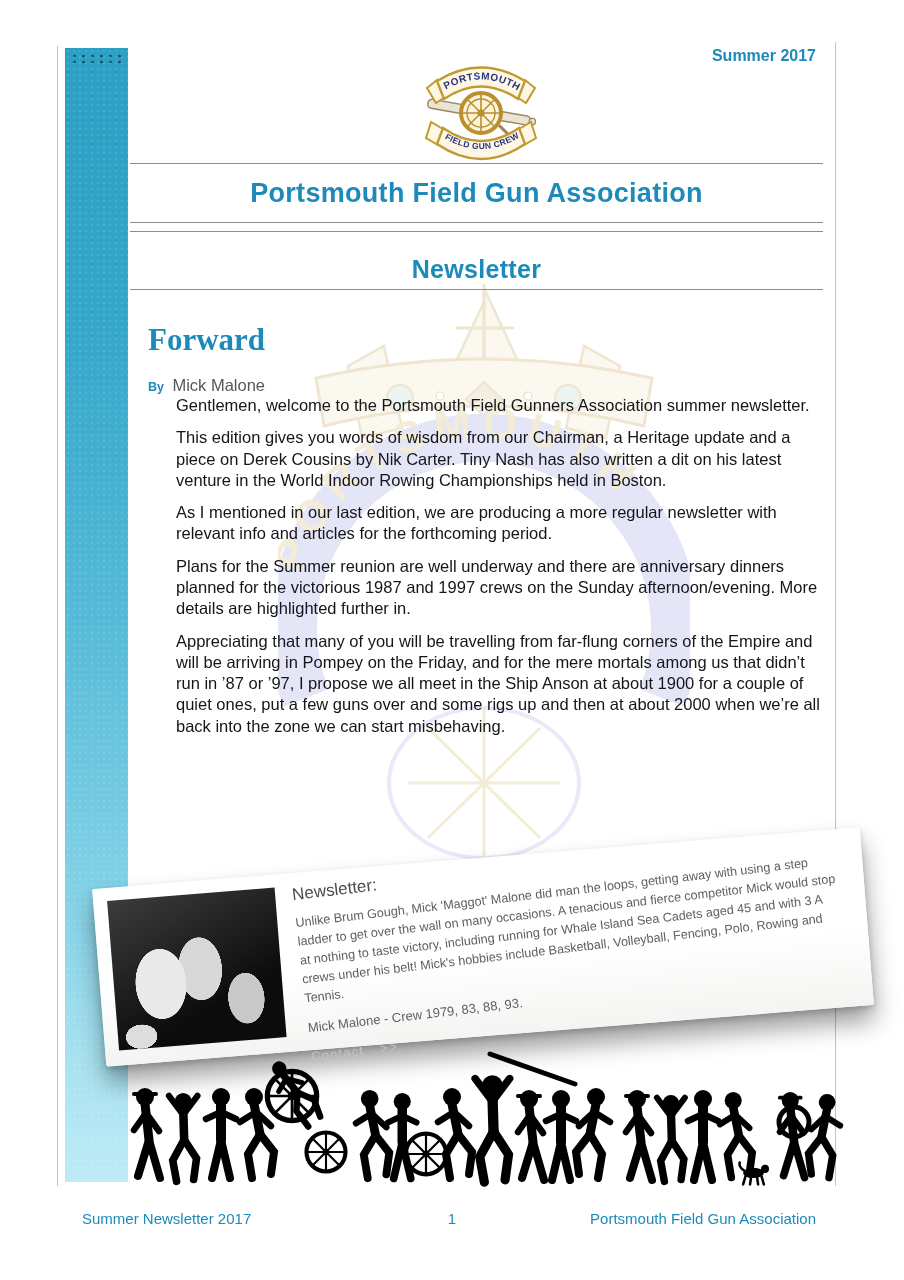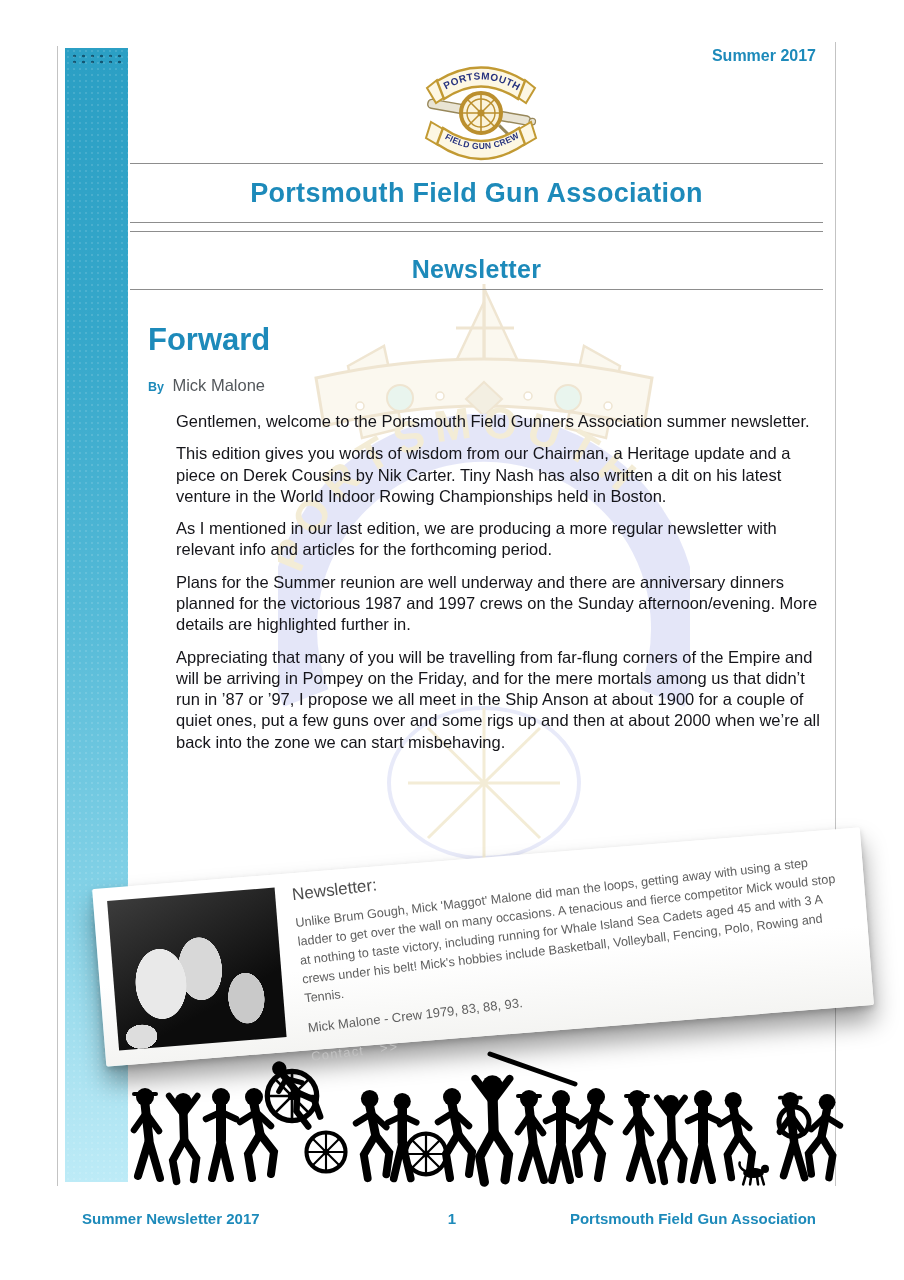--- a/index.html
+++ b/index.html
@@ -33,23 +33,23 @@
   .page-title{ position:absolute; left:130px; top:178px; width:693px; text-align:center;
     font-size:27px; font-weight:bold; color:var(--accent); letter-spacing:.3px; z-index:2; }
   .page-subtitle{ position:absolute; left:130px; top:255px; width:693px; text-align:center;
     font-size:25px; font-weight:bold; color:var(--accent); letter-spacing:.3px; z-index:2; }
 
   
   .watermark{ position:absolute; left:278px; top:278px; width:412px; height:760px; opacity:.45; z-index:0; pointer-events:none; }
 
   
   .article{ position:absolute; left:148px; top:322px; width:676px; z-index:2; }
-  .article h1{ font-family:Liberation Sans, sans-serif; font-weight:bold;
+  .article h1{ font-family:Liberation Serif, serif; font-weight:bold;
     font-size:31px; color:var(--accent); margin-bottom:18px; }
-  .byline{ margin-bottom:16px; }
+  .byline{ }
   .byline .by{ font-size:12.5px; color:var(--accent); font-weight:bold; }
   .byline .author{ font-size:16.5px; color:#54585c; margin-left:4px; }
   .article p{ font-size:16.5px; line-height:1.29; color:var(--body); margin-bottom:11px;margin-left:28px; }
 
   
   .clipping{ position:absolute; left:98px; top:858px; width:770px; height:178px; z-index:3;
     background:linear-gradient(180deg,#ffffff 55%, #f4f4f2 100%);
     transform:rotate(-4.6deg); border-radius:2px;
     box-shadow:0 16px 24px rgba(0,0,0,.38), 0 3px 6px rgba(0,0,0,.18); }
   .clip-photo{ position:absolute; left:14px; top:13px; width:168px; height:150px;
@@ -62,21 +62,21 @@
   .clip-text{ position:absolute; left:202px; top:12px; width:552px; transform:rotate(-2.1deg); transform-origin:0 50%; }
   .clip-heading{ font-size:17px; color:#4c4c4c; margin-bottom:9px; }
   .clip-body{ font-size:12.6px; line-height:1.5; color:#5f5f5f; }
   .clip-signoff{ font-size:13px; color:#5f5f5f; margin-top:13px; }
   .clip-contact{ font-size:13px; color:#c2c2c2; margin-top:14px; letter-spacing:1.2px; cursor:pointer; }
   .clip-contact .chev{ margin-left:16px; letter-spacing:2px; }
 
   .silhouette{ position:absolute; left:130px; top:1052px; width:712px; height:136px; z-index:4; overflow:visible; }
 
   .footer{ position:absolute; left:0; top:1210px; width:904px; height:22px; z-index:2;
-    font-size:15px; font-weight:bold; color:var(--accent); }
+    font-size:15px; font-weight:normal; color:var(--accent); }
   .footer .f-left{ position:absolute; left:82px; }
   .footer .f-page{ position:absolute; left:0; width:100%; text-align:center; }
   .footer .f-right{ position:absolute; right:88px; }
 </style>
 </head>
 <body>
 
 <div class="page">
 
   <div class="vline vline-left"></div>

